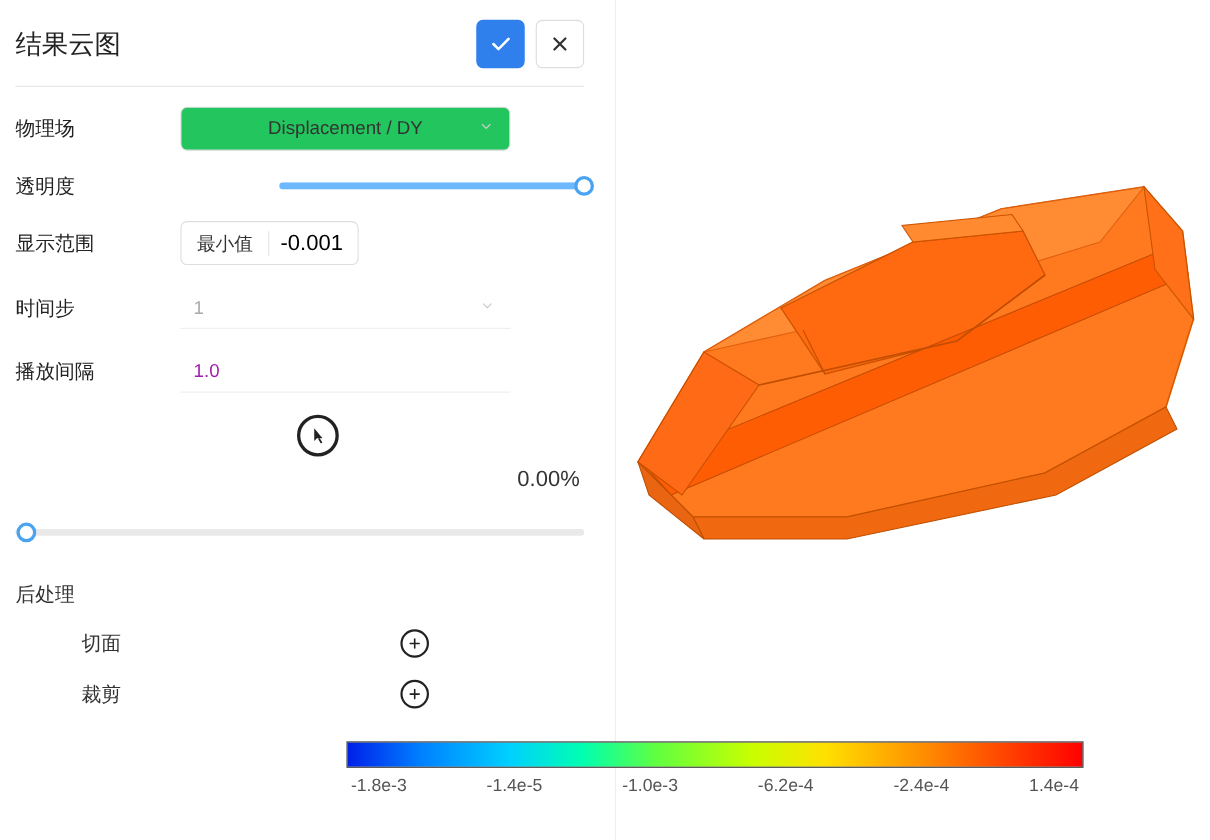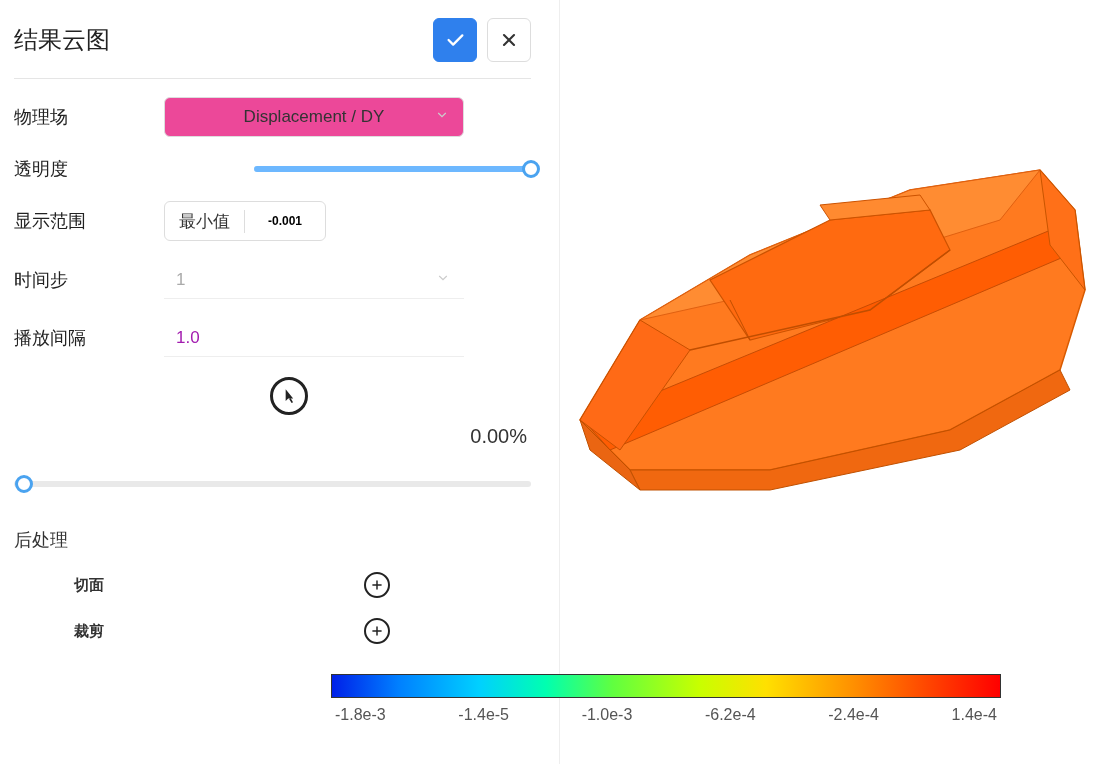--- a/index.html
+++ b/index.html
@@ -24,59 +24,59 @@
       border: 1px solid #ddd; background: #fff; cursor: pointer;
     }
     .sq-btn.primary { background: #2f80ed; border-color: #2f80ed; color: #fff; }
     .divider { border-top: 1px solid #e5e5e5; margin: 16px 0 18px 0; }
     .row { display: flex; align-items: center; margin-bottom: 20px; }
     .label { width: 150px; font-size: 18px; color: #222; }
     .field { flex: 1; }
     .select {
       width: 300px; height: 40px; border: 1px solid #ddd; border-radius: 6px;
       display: flex; align-items: center; justify-content: center; position: relative;
-      font-size: 17px; color: #333; background: #ec4899; cursor: pointer;
+      font-size: 17px; color: #333; background: #22c55e; cursor: pointer;
     }
     .select .chev { position: absolute; right: 14px; color: #ccc; }
     .slider-wrap { position: relative; height: 24px; display: flex; align-items: center; }
     .track { flex: 1; height: 6px; background: #d7ecff; border-radius: 3px; position: relative; }
     .track .fill { position: absolute; left: 0; top:0; height: 6px; background: #6db8ff; border-radius: 3px; }
     .handle { width: 18px; height: 18px; border: 3px solid #4aa3f0; background: #fff; border-radius: 50%; position: absolute; top: 50%; transform: translate(-50%,-50%); }
     .range-grp { display: flex; gap: 28px; }
     .pill {
       height: 40px; border: 1px solid #ddd; border-radius: 6px;
       display: flex; align-items: center; overflow: hidden; font-size: 17px;
     }
     .pill .tag { padding: 0 14px; border-right: 1px solid #ddd; color: #333; }
-    .pill input { border: none; outline: none; width: 80px; padding: 0 10px; font-size: 12px; text-align: center; font-weight: bold; }
+    .pill input { border: none; outline: none; width: 80px; padding: 0 10px; font-size: 20px; text-align: left; }
     .faint-select {
       width: 300px; height: 38px; border-bottom: 1px solid #eee;
       display: flex; align-items: center; padding-left: 12px; position: relative;
       font-size: 17px; color: #aaa;
     }
     .faint-select .chev { position: absolute; right: 14px; color: #ccc; }
     .faint-input { width: 300px; height: 38px; border: none; border-bottom: 1px solid #eee; font-size: 17px; color: #a21caf; padding-left: 12px; outline: none; }
 
     .play-btn {
       width: 38px; height: 38px; border: 3px solid #222; border-radius: 50%;
       display:flex; align-items:center; justify-content:center; margin: 18px 0 0 256px;
       cursor: pointer;
     }
     .progress-text { text-align: right; font-size: 20px; color: #333; margin-top: 10px; padding-right: 4px; }
     .progress-slider { margin-top: 24px; }
     .progress-slider .track { background: #e9e9e9; }
     .section-title { font-size: 18px; margin-top: 32px; }
     .post-row { display: flex; align-items: center; margin-top: 20px; }
-    .post-row .sub { width: 240px; padding-left: 60px; font-size: 15px; font-weight: bold; }
+    .post-row .sub { width: 240px; padding-left: 60px; font-size: 18px; }
     .circle-plus { width: 26px; height: 26px; border: 2px solid #222; border-radius: 50%; display:flex; align-items:center; justify-content:center; font-size: 18px; font-weight: 600; cursor: pointer; margin-left: 110px; }
 
     
     .model { position: absolute; left: 10px; top: 150px; }
 
-    .colorbar { position: absolute; left: 331px; bottom: 40px; width: 670px; }
+    .colorbar { position: absolute; left: 315px; bottom: 40px; width: 670px; }
     .colorbar .bar {
       height: 24px; border: 1px solid #333;
       background: linear-gradient(to right,
         #0020e8 0%, #0080ff 10%, #00d0ff 22%, #00ffb0 32%,
         #60ff40 42%, #c8ff00 55%, #ffe000 65%,
         #ff9000 78%, #ff4000 90%, #ff0000 100%);
     }
     .colorbar .ticks { display:flex; justify-content: space-between; margin-top: 8px; font-size: 16px; color: #555; padding: 0 4px; }
   </style>
 </head>

